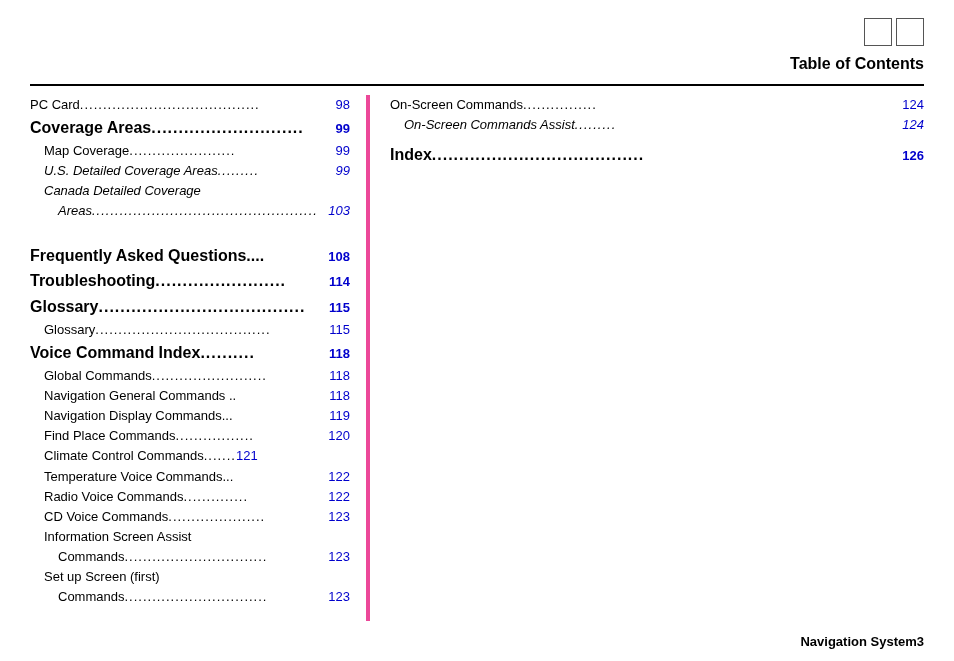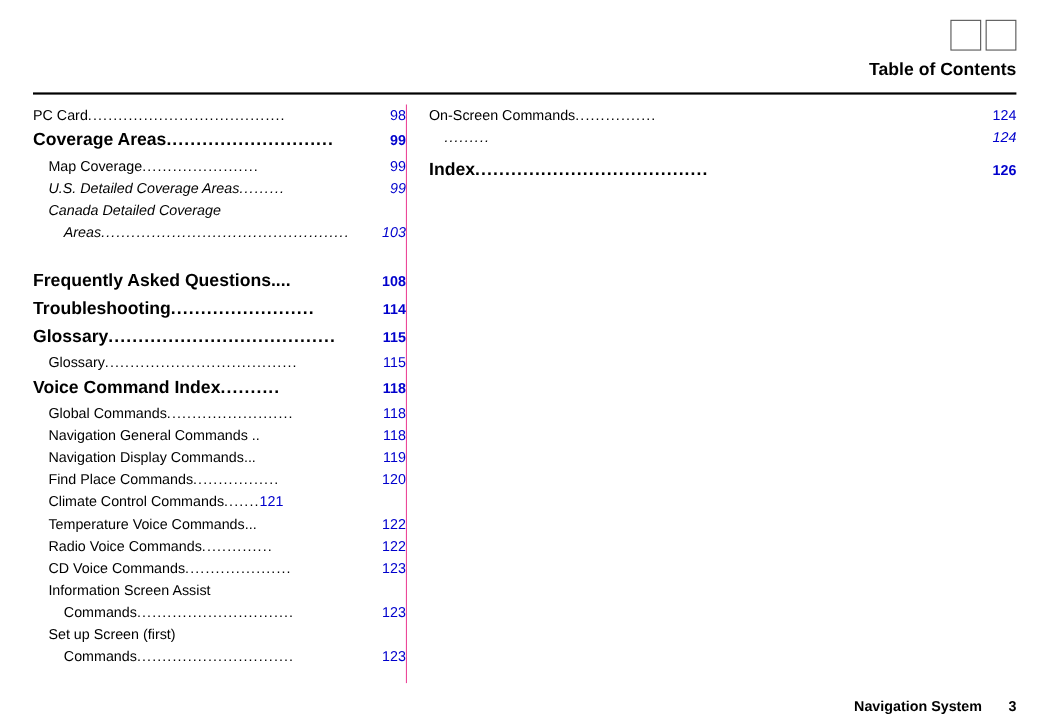--- a/index.html
+++ b/index.html
@@ -59,22 +59,22 @@
       left: 30px;
       right: 30px;
       bottom: 40px;
       display: flex;
       gap: 0;
     }
 
     
     .left-col {
       width: 340px;
-      padding-right: 0;
-      border-right: 1px solid #ec4899;
+      padding-right: 16px;
+      border-right: 4px solid #ec4899;
     }
 
     
     .right-col {
       flex: 1;
       padding-left: 20px;
     }
 
     
     .toc-entry {
@@ -123,21 +123,21 @@
 
     
     .footer {
       position: absolute;
       bottom: 12px;
       left: 30px;
       right: 30px;
       display: flex;
       justify-content: flex-end;
       align-items: flex-start;
-      gap: 24px;
+      gap: 0;
     }
     .footer-label {
       font-weight: bold;
       font-size: 13px;
       color: #000;
     }
     .footer-page {
       font-size: 13px;
       font-weight: bold;
       color: #000;
@@ -345,20 +345,21 @@
     <div class="toc-entry">
       <span class="toc-label">
         <span>On-Screen Commands</span>
           <span class="toc-dots-text">................</span>
       </span>
       <a class="toc-page">124</a>
     </div>
 
     <div class="toc-entry italic-entry indent-1">
       <span class="toc-label">
+        <span>On-Screen Commands Assist</span>
           <span class="toc-dots-text">.........</span>
       </span>
       <a class="toc-page">124</a>
     </div>
 
     <div class="toc-entry mt-medium" style="margin-top:8px;gap:48px;">
       <span class="toc-label section-header">
         <span>Index </span>
           <span class="toc-dots-text">.......................................</span>
       </span>

